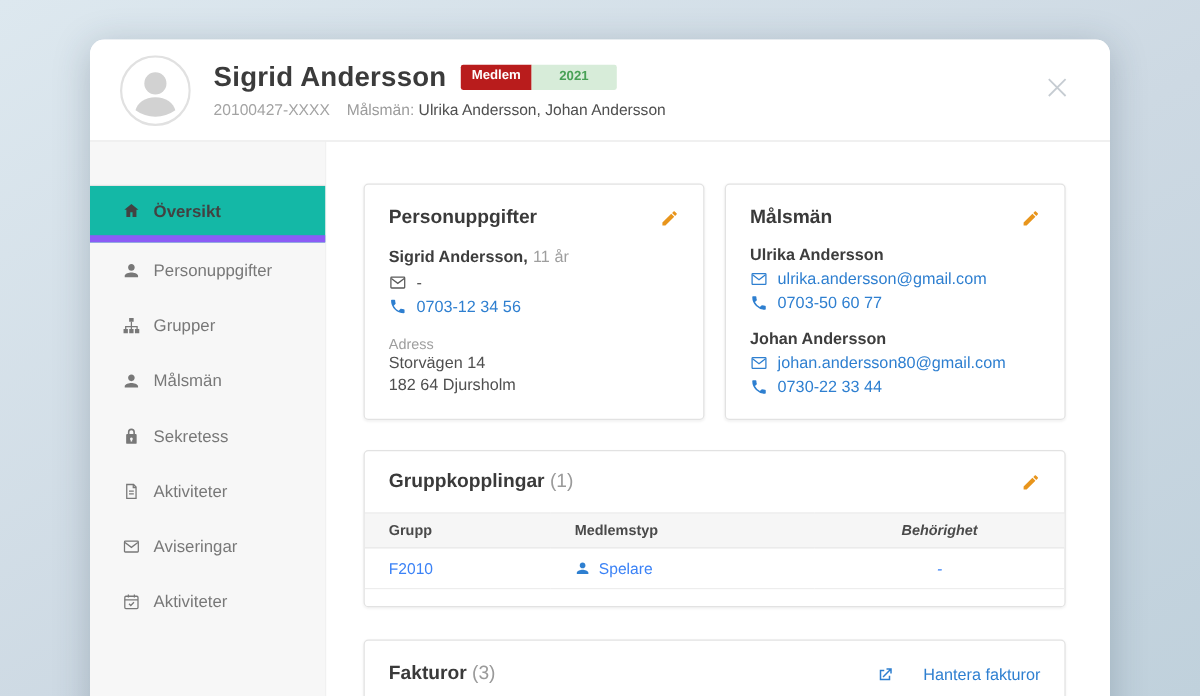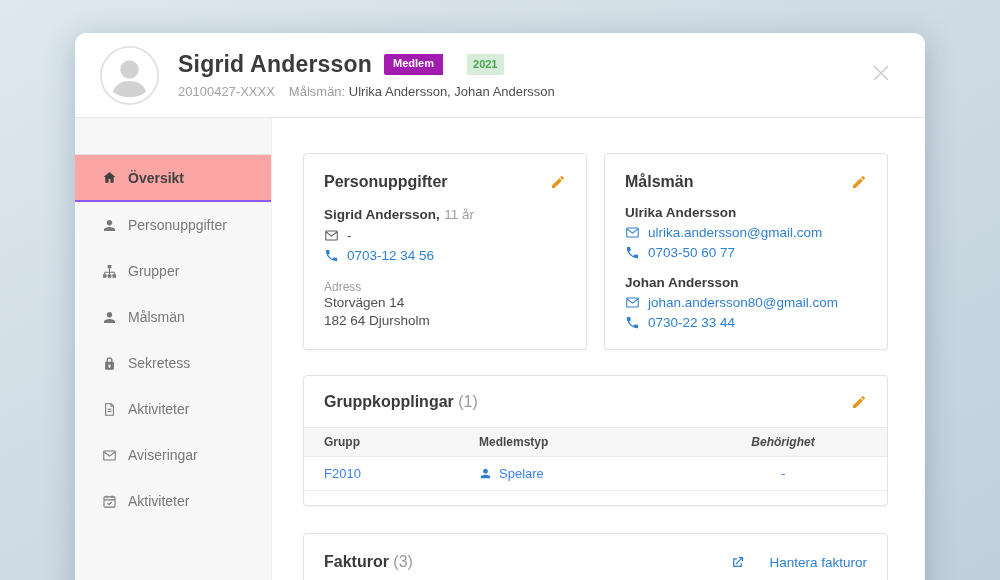--- a/index.html
+++ b/index.html
@@ -19,38 +19,38 @@
   
   .modal-header {
     height:85px; flex:0 0 85px; border-bottom:1px solid #e7e7e7;
     display:flex; align-items:center; padding-left:25px; position:relative;
     background:#fff;
   }
   .avatar { width:59px; height:59px; margin-right:19px; flex:0 0 59px; }
   .head-name-row { display:flex; align-items:center; gap:12px; }
   .member-name { font-size:23px; font-weight:bold; color:#3b3b3b; letter-spacing:.2px; }
   .badges { display:flex; font-size:11px; font-weight:bold; line-height:1; }
-  .badge-member { background:#a21caf; color:#fff; padding:4px 9px; border-radius:2px 0 0 2px; }
-  .badge-year { background:#d7ecd9; color:#48a156; padding:5px 6px; border-radius:0 2px 2px 0;margin-left:24px; }
+  .badge-member { background:#b91c1c; color:#fff; padding:4px 9px; border-radius:2px 0 0 2px; }
+  .badge-year { background:#d7ecd9; color:#48a156; padding:5px 23px; border-radius:0 2px 2px 0; }
   .head-sub-row { margin-top:6px; font-size:13px; color:#9c9c9c; display:flex; gap:14px; }
   .head-sub-row .pnr { color:#a3a3a3; }
   .head-sub-row .guardian-names { color:#4f4f4f; }
   .close-btn { position:absolute; top:26px; right:30px; width:28px; height:28px; cursor:pointer; }
   .close-btn svg { width:28px; height:28px; }
   
   .modal-body { flex:1; display:flex; min-height:0; }
   .sidebar { width:197px; flex:0 0 197px; background:#f7f7f7; border-right:1px solid #efefef; }
   .sidebar-spacer { height:37px; border-bottom:1px solid #e4e4e4; }
   .side-item {
     height:46px; display:flex; align-items:center; gap:11px;
     padding-left:27px; font-size:14px; color:#787878; cursor:pointer;
   }
   .side-item svg { width:15px; height:15px; flex:0 0 15px; }
   .side-item.active {
-    height:47px; background:#fca5a5; border-bottom:2px solid #8b5cf6;
+    height:47px; background:#14b8a6; border-bottom:6px solid #8b5cf6;
     font-weight:bold; color:#424242;
   }
   
   .main { flex:1; background:#fff; padding:35px 37px 0 31px; overflow:hidden; }
   .card-row { display:flex; gap:17px; align-items:stretch; }
   .card {
     background:#fff; border:1px solid #e2e2e2; border-radius:4px;
     box-shadow:0 1px 2px rgba(0,0,0,.05);
   }
   .card-half { flex:1; min-height:197px; padding:19px 20px 18px 20px; }

